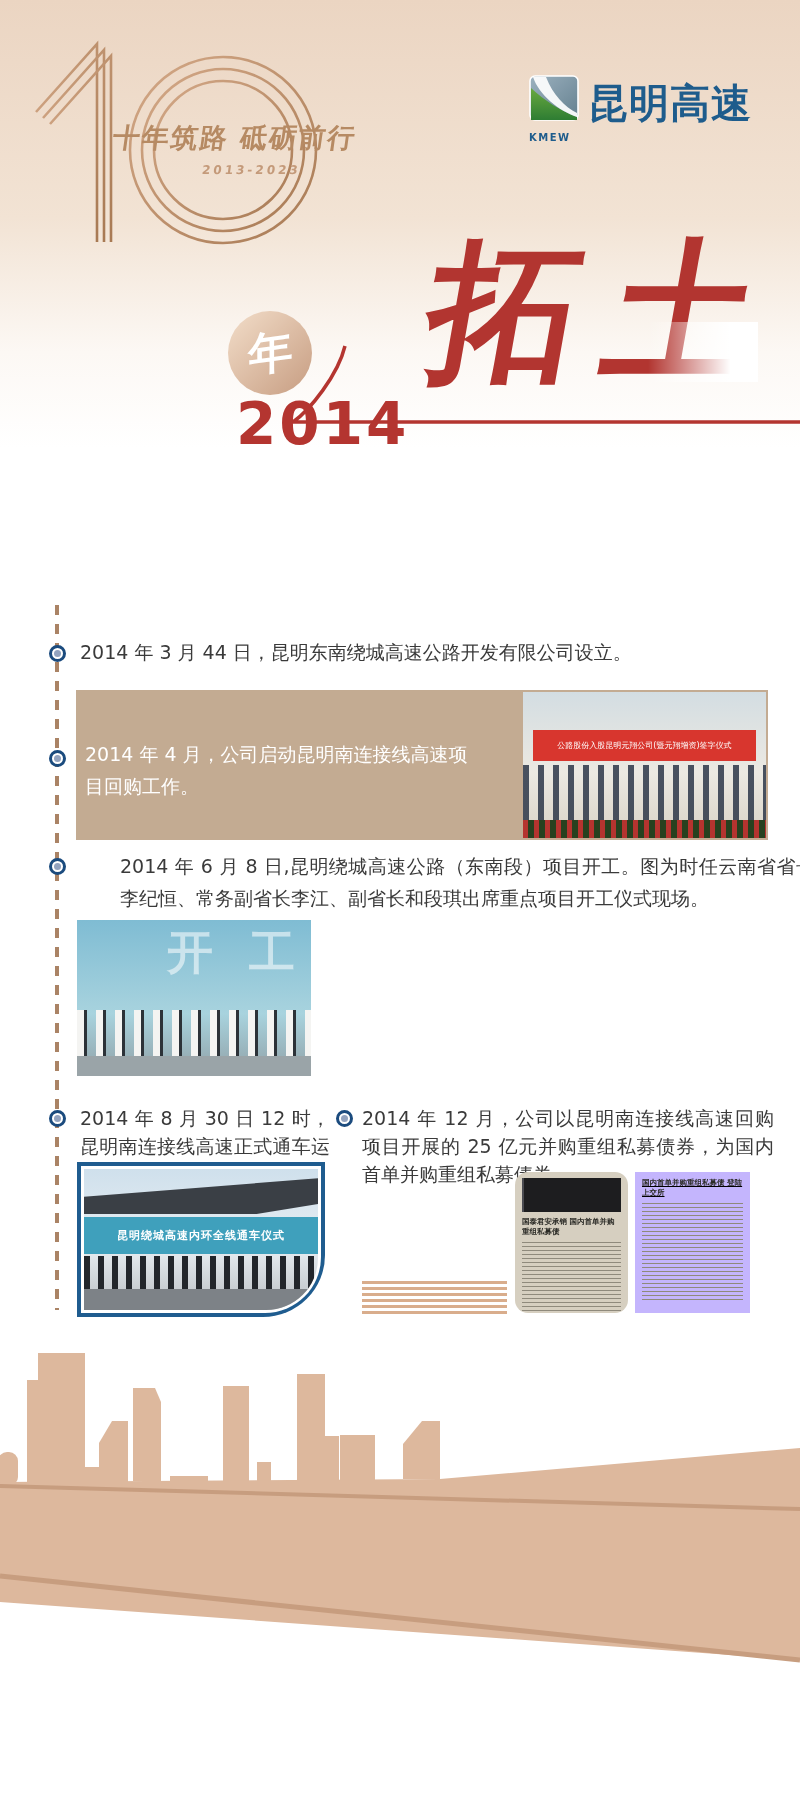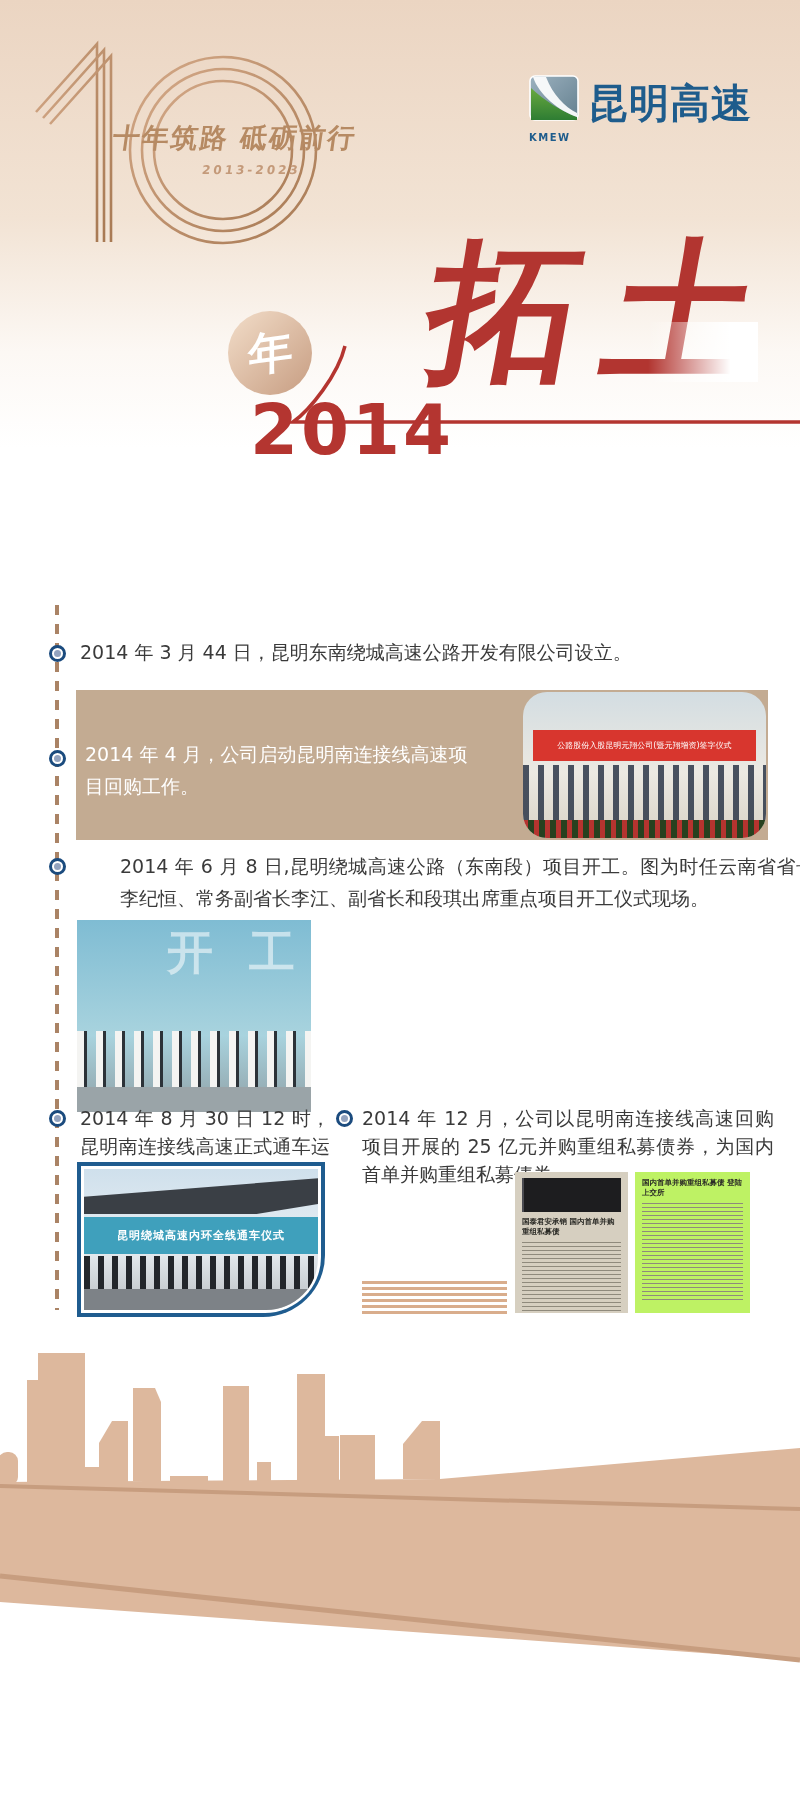--- a/index.html
+++ b/index.html
@@ -18,48 +18,48 @@
   .logo-abbr{left:529px;top:120px;font-size:10px;font-weight:800;color:#1e5c8c;letter-spacing:1.5px;margin-top:12px;}
   
   .year-circle{left:228px;top:311px;width:84px;height:84px;border-radius:50%;
                background:linear-gradient(135deg,#eed7c2 10%,#c9a085 95%);
                display:flex;align-items:center;justify-content:center;}
   .year-circle span{color:#fff;font-size:45px;font-weight:800;transform:rotate(-8deg) skewX(-8deg);}
   .theme-title{left:430px;top:236px;font-size:152px;line-height:1;font-weight:900;
                color:#b23530;transform:skewX(-10deg);letter-spacing:26px;white-space:nowrap;}
   .title-fade{left:648px;top:322px;width:110px;height:60px;
               background:linear-gradient(to right,rgba(255,255,255,0) 0%,#fff 75%);}
-  .hero-year{left:250px;top:390px;font-size:69px;font-weight:900;color:#b43530;letter-spacing:3px;}
+  .hero-year{left:236px;top:390px;font-size:58px;font-weight:900;color:#b43530;letter-spacing:3px;}
   
   .tl-line{left:55px;top:605px;width:3.5px;height:705px;
            background:repeating-linear-gradient(180deg,#aa8365 0 10px,rgba(0,0,0,0) 10px 19px);}
   .bullet{width:11px;height:11px;border:3px solid #1b4b7e;border-radius:50%;background:#fff;
           display:flex;align-items:center;justify-content:center;}
   .bullet i{width:7px;height:7px;border-radius:50%;background:#93a3bf;}
   .tl-text{font-size:19px;line-height:32px;color:#3a3a3a;font-weight:500;text-align:justify;}
   .t1{left:80px;top:636px;width:640px;}
   .t3{left:80px;top:850px;width:695px;margin-left:40px;}
   .t45{font-size:19px;line-height:28px;color:#3a3a3a;font-weight:500;text-align:justify;}
   .t4{left:80px;top:1104px;width:250px;}
   .t5{left:362px;top:1104px;width:412px;}
   
   .tanbox{left:76px;top:690px;width:692px;height:150px;background:#c3ab92;}
   .tanbox .txt{position:absolute;left:9px;top:48px;width:400px;font-size:19px;line-height:32px;
                color:#fff;font-weight:500;}
   .photoA{position:absolute;right:2px;top:2px;width:243px;height:146px;overflow:hidden;
-          background:linear-gradient(180deg,#d3dde2 0%,#ece9e2 55%,#d9d3c6 100%);border-radius:24px;}
+          background:linear-gradient(180deg,#d3dde2 0%,#ece9e2 55%,#d9d3c6 100%);}
   .photoA .banner{position:absolute;left:4%;top:26%;width:92%;height:21%;background:#d8362e;
           color:#fff;font-size:8px;display:flex;align-items:center;justify-content:center;
           white-space:nowrap;overflow:hidden;}
   .photoA .crowd{position:absolute;left:0;bottom:12%;width:100%;height:38%;
           background:repeating-linear-gradient(90deg,rgba(44,54,72,.85) 0 6px,rgba(0,0,0,0) 6px 15px);}
   .photoA .flowers{position:absolute;left:0;bottom:0;width:100%;height:12%;
           background:repeating-linear-gradient(90deg,#b5342f 0 5px,#27411f 5px 11px);}
   
-  .photoB{left:77px;top:920px;width:234px;height:192px;overflow:hidden;
+  .photoB{left:77px;top:920px;width:234px;height:156px;overflow:hidden;
           background:linear-gradient(180deg,#7fbcd3 0%,#a8d3de 60%,#90a0a6 100%);}
   .photoB .big{position:absolute;right:6px;top:2px;font-size:46px;font-weight:900;
           color:rgba(255,255,255,.55);letter-spacing:10px;}
   .photoB .caps{position:absolute;left:0;bottom:38%;width:100%;height:7px;
           background:repeating-linear-gradient(90deg,#c0392b 0 4px,rgba(0,0,0,0) 4px 19px);}
   .photoB .people{position:absolute;left:0;bottom:12%;width:100%;height:30%;
           background:repeating-linear-gradient(90deg,#f4f4f2 0 7px,#2c3238 7px 10px,rgba(0,0,0,0) 10px 19px);}
   .photoB .ground{position:absolute;left:0;bottom:0;width:100%;height:13%;background:#9aa4a8;}
   .photoC{left:317px;top:920px;width:236px;height:156px;overflow:hidden;
           background:linear-gradient(180deg,#cdd8d6 0%,#cfe3ea 40%,#c9c2b4 100%);}
@@ -86,24 +86,24 @@
           color:#fff;font-size:11px;font-weight:800;display:flex;align-items:center;
           justify-content:center;white-space:nowrap;overflow:hidden;letter-spacing:1px;}
   .photoD .people{position:absolute;left:0;bottom:14%;width:100%;height:24%;
           background:repeating-linear-gradient(90deg,#22262b 0 6px,rgba(0,0,0,0) 6px 14px);}
   .photoD .stage{position:absolute;left:0;bottom:0;width:100%;height:15%;background:#7d8287;}
   
   .paper{overflow:hidden;box-sizing:border-box;padding:6px 7px;}
   .paper .headline{font-size:7.5px;font-weight:800;color:#2b2b26;line-height:10px;margin-bottom:5px;}
   .paper .lines{width:100%;height:74px;
           background:repeating-linear-gradient(180deg,#8f8a7c 0 1px,rgba(0,0,0,0) 1px 4px);}
-  .paperL{left:515px;top:1172px;width:113px;height:141px;background:#d6cfc0;}
+  .paperL{left:515px;top:1172px;width:113px;height:141px;background:#d6cfc0;border-radius:13px;}
   .paperL .photo{width:100%;height:34px;background:#1d1d1f;margin-bottom:5px;
           background-image:linear-gradient(90deg,rgba(120,120,130,.5) 0 2px,rgba(0,0,0,0) 2px 9px);}
-  .paperR{left:635px;top:1172px;width:115px;height:141px;background:#bef264;}
+  .paperR{left:635px;top:1172px;width:115px;height:141px;background:#c4b5fd;text-decoration:underline;}
   .paperR .lines{height:100px;}
   
   .stripes{left:362px;top:1281px;width:145px;height:33px;
           background:repeating-linear-gradient(180deg,#d9ad8c 0 3.5px,rgba(0,0,0,0) 3.5px 6px);}
   
   .skyline{left:0;top:1340px;width:800px;height:459px;}
 </style>
 </head>
 <body>
 

